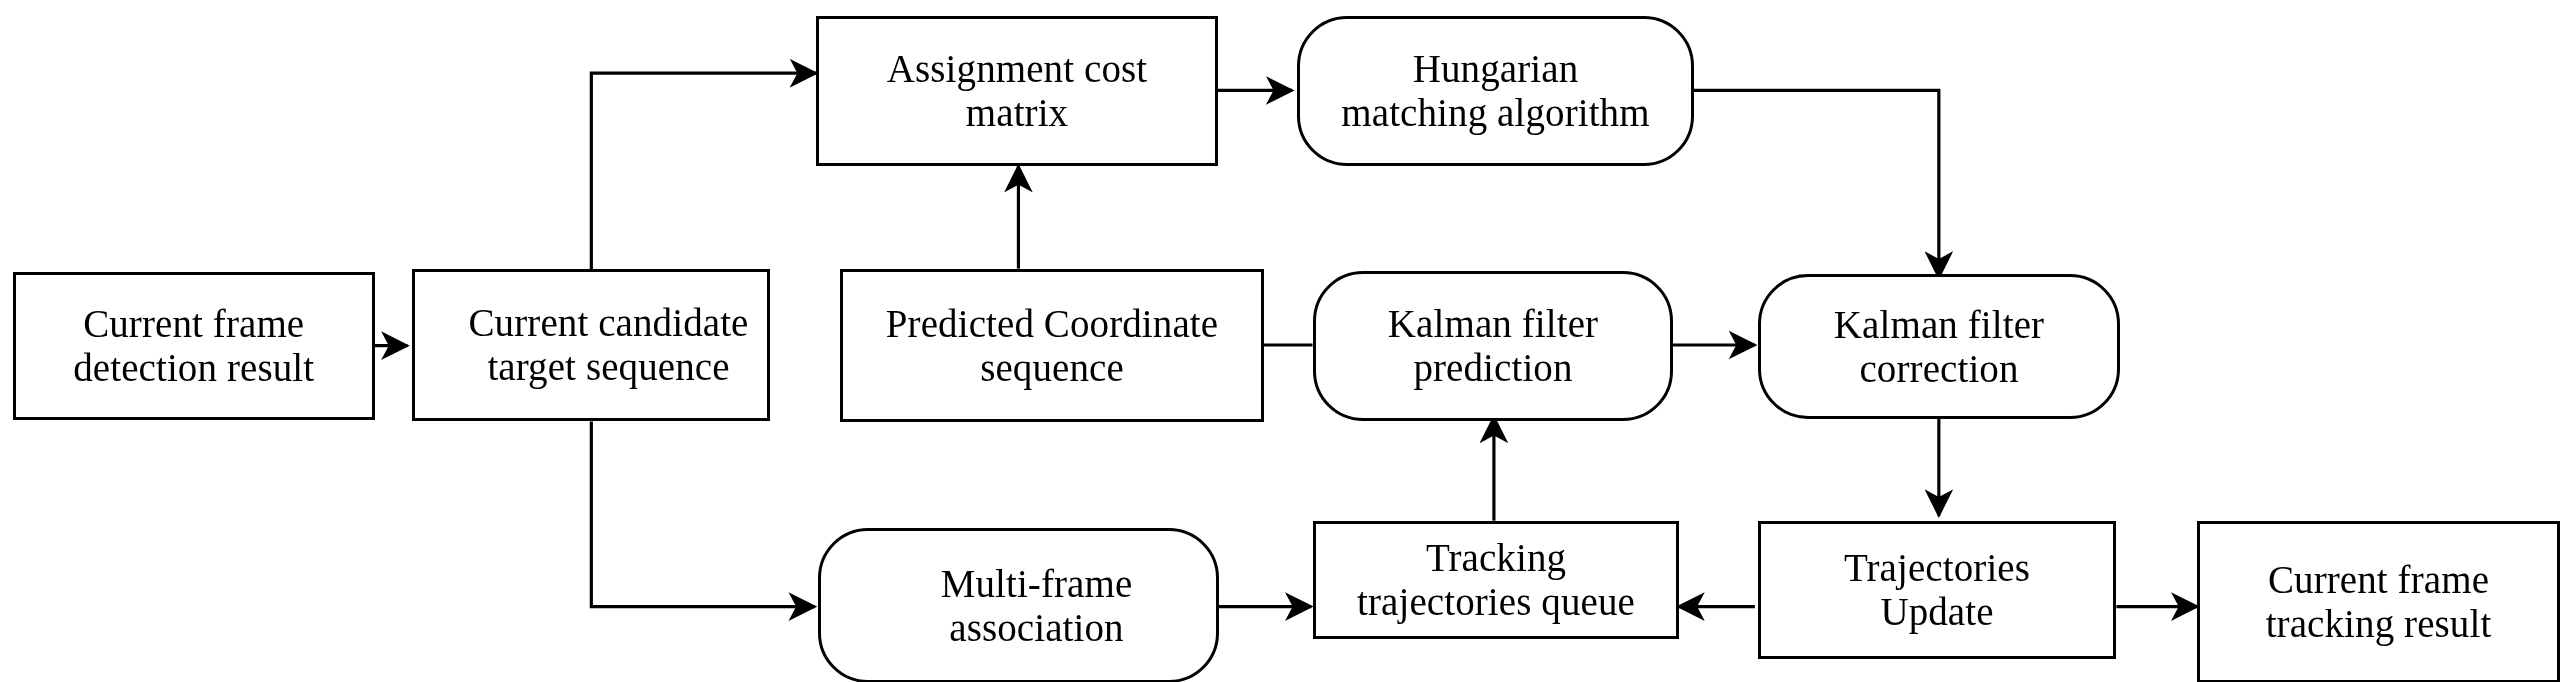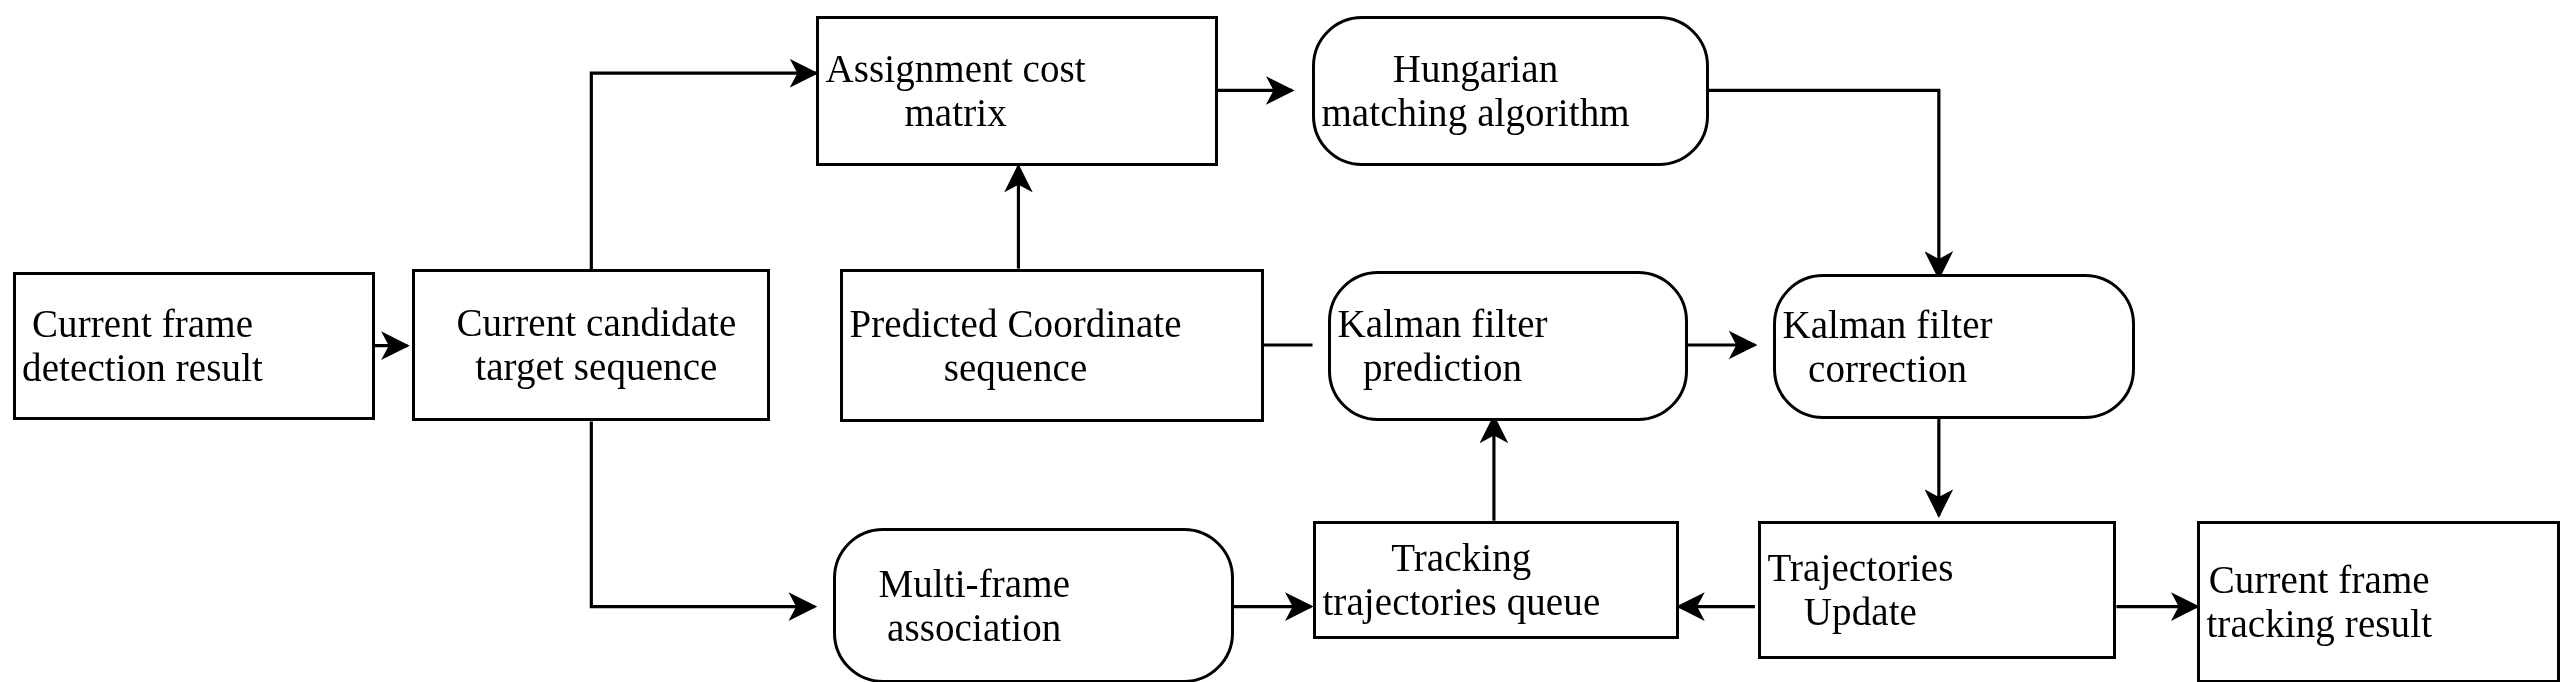--- a/index.html
+++ b/index.html
@@ -28,33 +28,32 @@
     left: 0;
     top: 0;
     width: 2576px;
     height: 683px;
   }
   .node {
     position: absolute;
     box-sizing: border-box;
     display: flex;
     align-items: center;
-    justify-content: flex-start;
+    justify-content: center;
     text-align: center;
     background: #ffffff;
     border: 3.2px solid #000000;
     color: #000000;
     font-family: "Liberation Serif", "DejaVu Serif", serif;
     font-size: 39px;
     line-height: 1.12;
     letter-spacing: 0.1px;
   }
   .node.rounded {
     border-radius: 50px;
-    margin-left: 15px;
   }
   .node .label {
     display: block;
     padding: 0 6.4px;
     white-space: pre-line;
   }
 </style>
 </head>
 <body>
 

